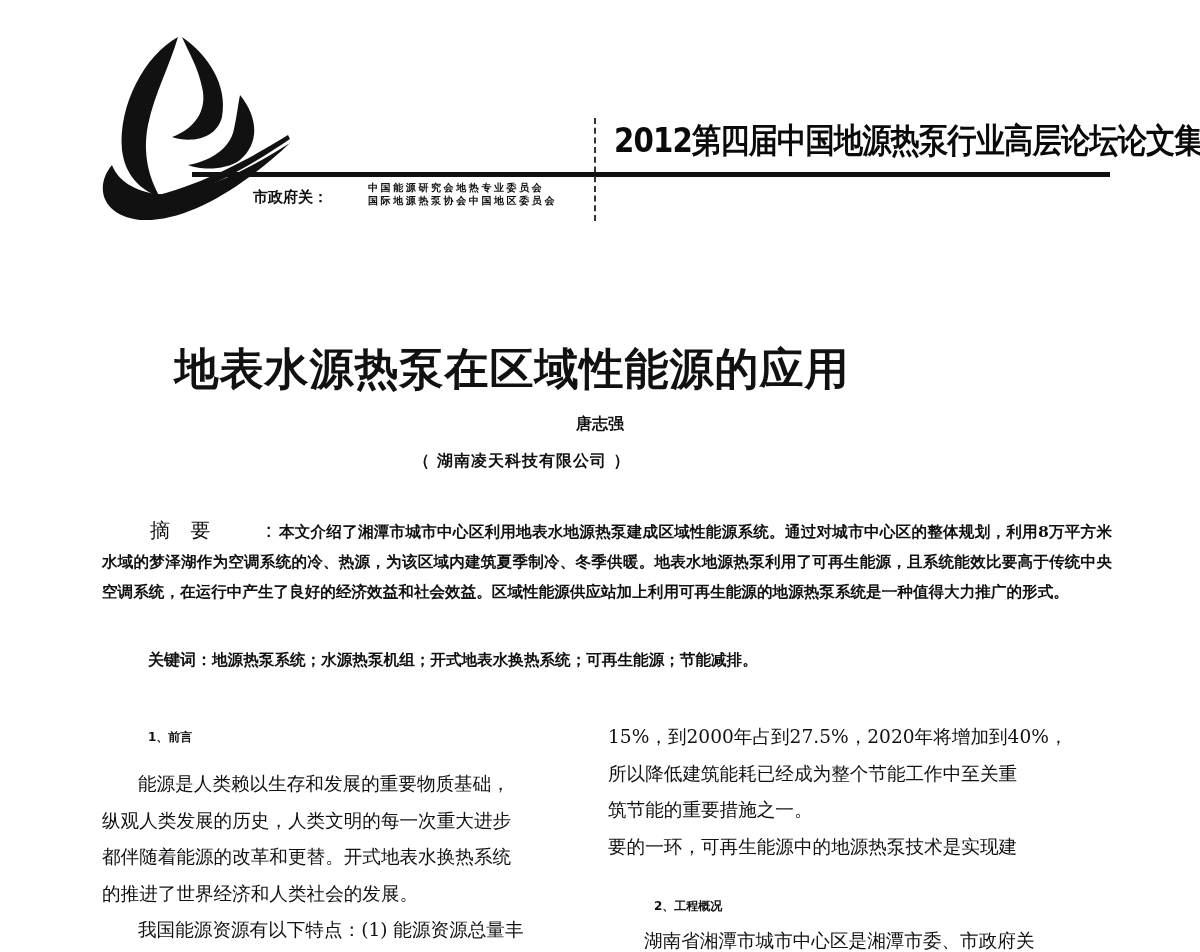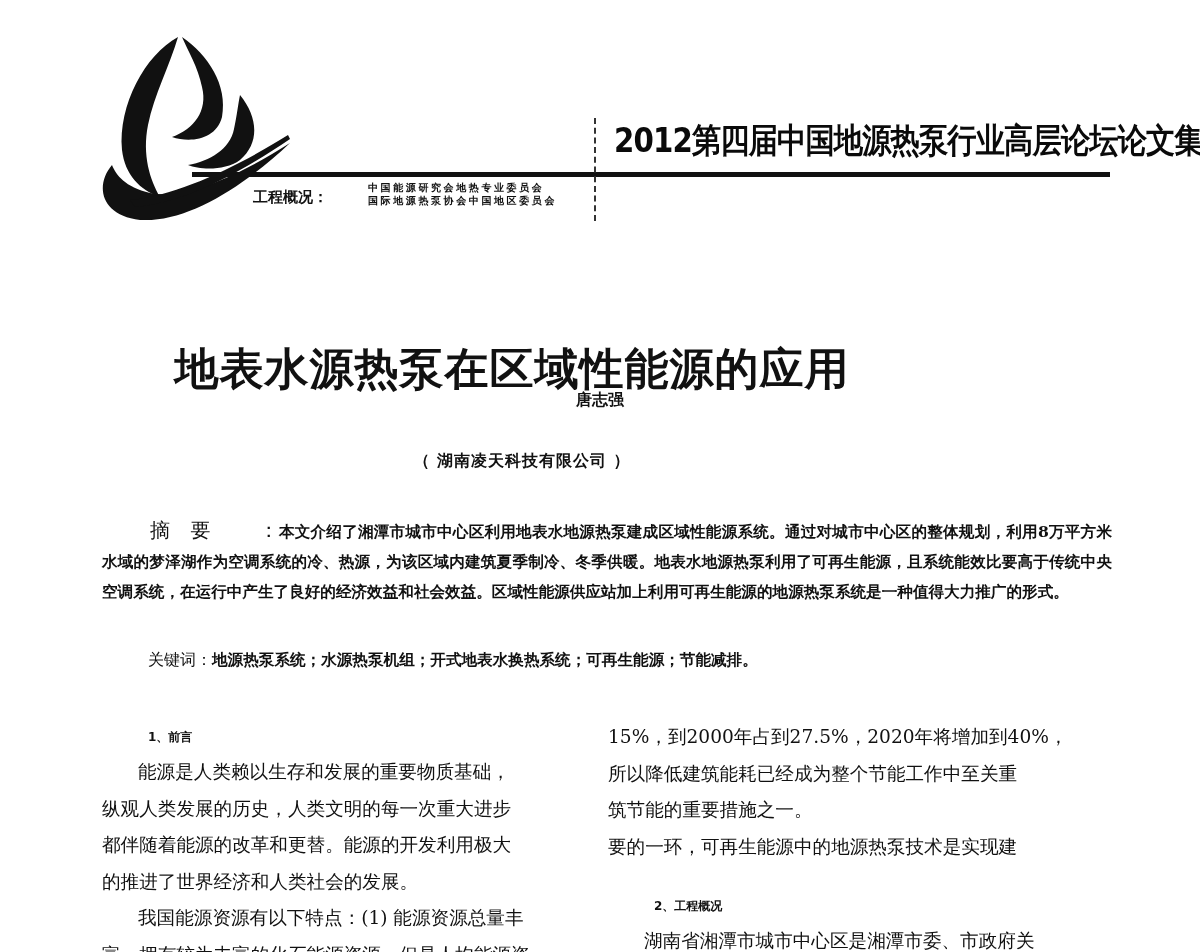--- a/index.html
+++ b/index.html
@@ -8,27 +8,27 @@
     .logo { position: absolute; left: 90px; top: 25px; width: 200px; height: 195px; }
     .header-rule { position: absolute; left: 192px; top: 172px; height: 5px; background: #111; width: 918px; }
     .header-vsep { position: absolute; left: 594px; top: 118px; width: 0; height: 103px; border-left: 2px dashed #333; }
 
     .header-title { position: absolute; left: 614px; top: 118px; font-family: "DejaVu Sans", "Liberation Sans", sans-serif; font-weight: 900; font-size: 34px; letter-spacing: -1px; transform: scaleX(0.86); transform-origin: left top; white-space: nowrap; color: #0a0a0a; }
 
     .sponsor-label { position: absolute; left: 253px; top: 188px; font-family: "DejaVu Sans", "Liberation Sans", sans-serif; font-weight: 900; font-size: 15px; white-space: nowrap; }
     .sponsor-lines { position: absolute; left: 368px; top: 181px; font-family: "DejaVu Sans", "Liberation Sans", sans-serif; font-weight: 900; font-size: 10px; line-height: 13px; letter-spacing: 2.6px; white-space: nowrap; }
 
     .title { position: absolute; left: 0; width: 1024px; top: 340px; text-align: center; font-family: "DejaVu Serif", "Liberation Serif", serif; font-weight: 700; font-size: 44px; letter-spacing: 1px; }
-    .author { position: absolute; left: 0; width: 1200px; top: 390px; text-align: center; font-family: "DejaVu Sans", "Liberation Sans", sans-serif; font-weight: 700; font-size: 16px; }
+    .author { position: absolute; left: 0; width: 1200px; top: 414px; text-align: center; font-family: "DejaVu Sans", "Liberation Sans", sans-serif; font-weight: 700; font-size: 16px; }
     .affiliation { position: absolute; left: 0; width: 1044px; top: 451px; text-align: center; font-family: "DejaVu Sans", "Liberation Sans", sans-serif; font-weight: 700; font-size: 16px; letter-spacing: 1px; }
 
     .abstract { position: absolute; left: 102px; width: 1010px; top: 515px; font-family: "DejaVu Serif", "Liberation Serif", serif; font-weight: 700; font-size: 15.6px; line-height: 30px; text-align: justify; }
     .abstract .label { font-family: "DejaVu Sans", "Liberation Sans", sans-serif; font-weight: 400; font-size: 20px; margin-left: 48px; }
     .keywords { position: absolute; left: 148px; top: 650px; font-family: "DejaVu Serif", "Liberation Serif", serif; font-weight: 700; font-size: 15.6px; white-space: nowrap; }
-    .keywords .label { font-family: "DejaVu Sans", "Liberation Sans", sans-serif; font-weight: 400; font-size: 16px; }
+    .keywords .label { font-family: "DejaVu Sans", "Liberation Sans", sans-serif; font-weight: 700; font-size: 16px; }
 
     .col { position: absolute; top: 0; width: 500px; font-family: "DejaVu Serif", "Liberation Serif", serif; font-size: 18.6px; line-height: 36.5px; }
     .col-left { left: 102px; }
     .col-right { left: 608px; }
     .section-heading { font-family: "DejaVu Sans", "Liberation Sans", sans-serif; font-weight: 900; font-size: 12px; padding-left: 46px; }
     .para-line { white-space: nowrap; }
     .indent { padding-left: 36px; }
 
     .logo svg { width: 100%; height: 100%; }
   </style>
@@ -47,43 +47,43 @@
     <path d="M22 140 C5 160 10 190 50 195 C95 198 150 165 200 118 C150 150 95 175 60 168 C35 162 26 150 22 140 Z" fill="#111"></path>
     <path d="M40 175 C90 170 150 140 198 110 L200 114 C150 148 95 178 45 182 Z" fill="#111"></path>
   </svg>
 </div>
 
 <div class="header-rule"></div>
 <div class="header-vsep"></div>
 
 <div class="header-title">2012第四届中国地源热泵行业高层论坛论文集</div>
 
-<div class="sponsor-label">工程概况：</div>
+<div class="sponsor-label">市政府关：</div>
 <div class="sponsor-lines">
   <div>中国能源研究会地热专业委员会</div>
   <div>国际地源热泵协会中国地区委员会</div>
 </div>
 
 <div class="title">地表水源热泵在区域性能源的应用</div>
 <div class="author">唐志强</div>
 <div class="affiliation">（ 湖南凌天科技有限公司 ）</div>
 
 <div class="abstract">
   <span class="label">摘　要</span><span class="label">：</span><span>本文介绍了湘潭市城市中心区利用地表水地源热泵建成区域性能源系统。通过对城市中心区的整体规划，利用8万平方米水域的梦泽湖作为空调系统的冷、热源，为该区域内建筑夏季制冷、冬季供暖。地表水地源热泵利用了可再生能源，且系统能效比要高于传统中央空调系统，在运行中产生了良好的经济效益和社会效益。区域性能源供应站加上利用可再生能源的地源热泵系统是一种值得大力推广的形式。</span>
 </div>
 
 <div class="keywords">
   <span class="label">关键词：</span><span>地源热泵系统；水源热泵机组；开式地表水换热系统；可再生能源；节能减排。</span>
 </div>
 
 <div class="col col-left" style="top:722px;">
   <div class="section-heading" style="line-height:30px;">1、前言</div>
-  <div class="para-line indent" style="margin-top:2px;">能源是人类赖以生存和发展的重要物质基础，</div>
+  <div class="para-line indent" style="margin-top:14px;">能源是人类赖以生存和发展的重要物质基础，</div>
   <div class="para-line">纵观人类发展的历史，人类文明的每一次重大进步</div>
-  <div class="para-line">都伴随着能源的改革和更替。能源的开发利用极大</div>
+  <div class="para-line">都伴随着能源的改革和更替。开式地表水换热系统</div>
   <div class="para-line">的推进了世界经济和人类社会的发展。</div>
   <div class="para-line indent">我国能源资源有以下特点：(1) 能源资源总量丰</div>
   <div class="para-line">富，拥有较为丰富的化石能源资源，但是人均能源资</div>
 </div>
 
 <div class="col col-right" style="top:719px;">
   <div class="para-line">15%，到2000年占到27.5%，2020年将增加到40%，</div>
   <div class="para-line">所以降低建筑能耗已经成为整个节能工作中至关重</div>
   <div class="para-line">筑节能的重要措施之一。</div>
   <div class="para-line">要的一环，可再生能源中的地源热泵技术是实现建</div>

